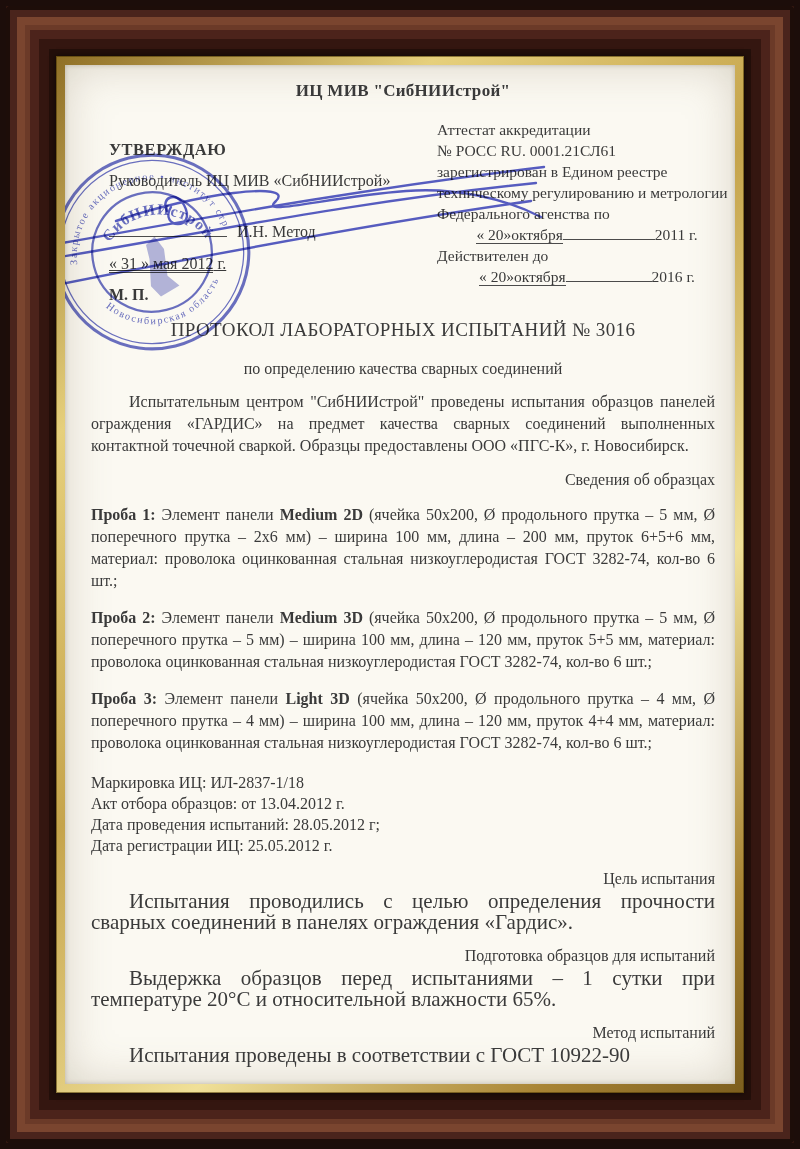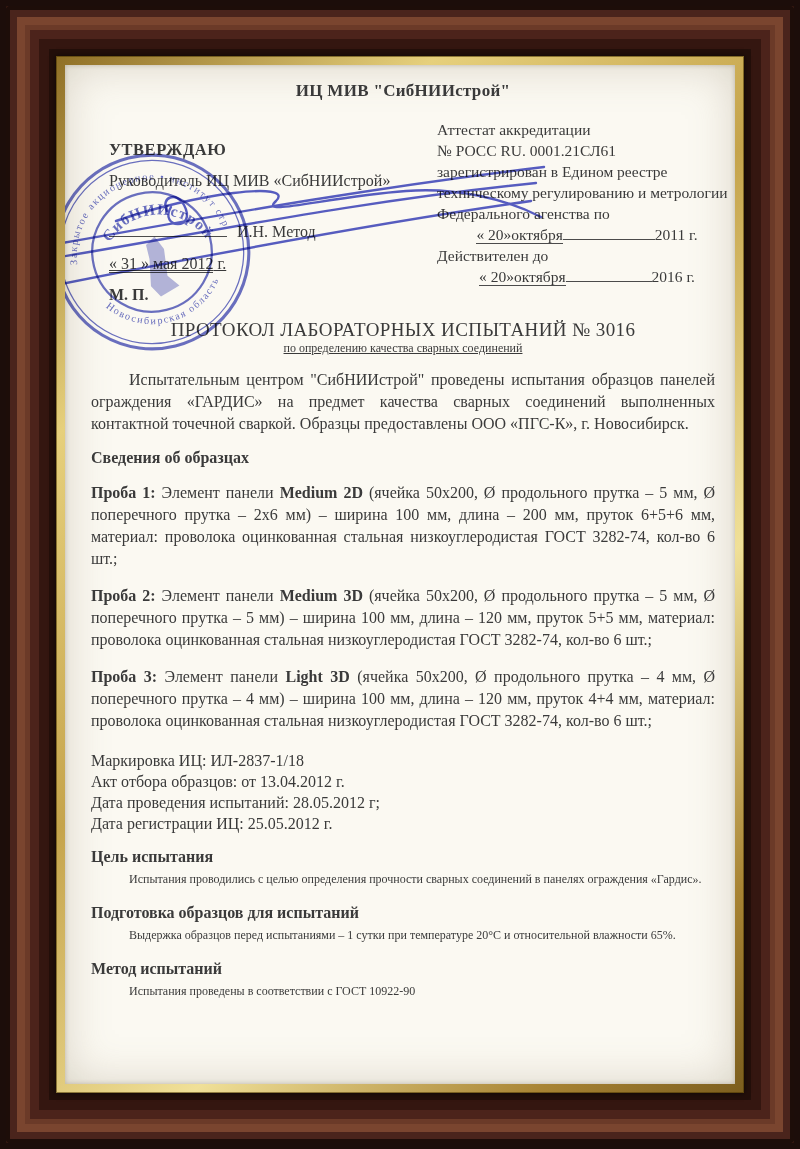--- a/index.html
+++ b/index.html
@@ -40,29 +40,29 @@
   .right-col{position:absolute;left:346px;top:-4px;width:300px;font-size:15.5px;line-height:21px;}
   .fill-line{display:inline-block;border-bottom:1px solid #4b4b4b;height:13px;}
   .acc-date{white-space:nowrap;text-align:center;}
   
   .stamp-svg{position:absolute;left:-42px;top:26px;width:206px;height:206px;
     opacity:.82;mix-blend-mode:multiply;pointer-events:none;}
   .sign-svg{position:absolute;left:-95px;top:18px;width:560px;height:150px;
     opacity:.88;mix-blend-mode:multiply;pointer-events:none;}
   
   .title{margin-top:34px;text-align:center;font-size:19px;letter-spacing:.4px;}
-  .subtitle{text-align:center;font-size:12px;margin-top:0;text-decoration:underline;}
+  .subtitle{text-align:center;font-size:16px;margin-top:19px;}
   p{margin:0;}
   .body-par{font-size:16px;line-height:22px;text-align:justify;text-indent:38px;margin-top:13px;}
   .intro{text-indent:38px;}
-  .sec-head{text-align:left;font-weight:bold;font-size:16px;margin-top:14px;}
+  .sec-head{text-align:right;font-weight:normal;font-size:16px;margin-top:14px;}
   .sample{font-size:16px;line-height:22px;text-align:justify;margin-top:15px;}
   .sample b{font-weight:bold;}
   .meta{margin-top:18px;font-size:16px;line-height:21px;}
-  .sec-par{font-size:12px;line-height:21px;text-align:justify;text-indent:38px;margin-top:3px;}
+  .sec-par{font-size:21px;line-height:21px;text-align:justify;text-indent:38px;margin-top:3px;}
 </style>
 </head>
 <body>
 
 <div class="scene">
   <div class="wood">
     <div class="gold">
       <div class="paper">
 
         <div class="doc-header">ИЦ МИВ "СибНИИстрой"</div>

